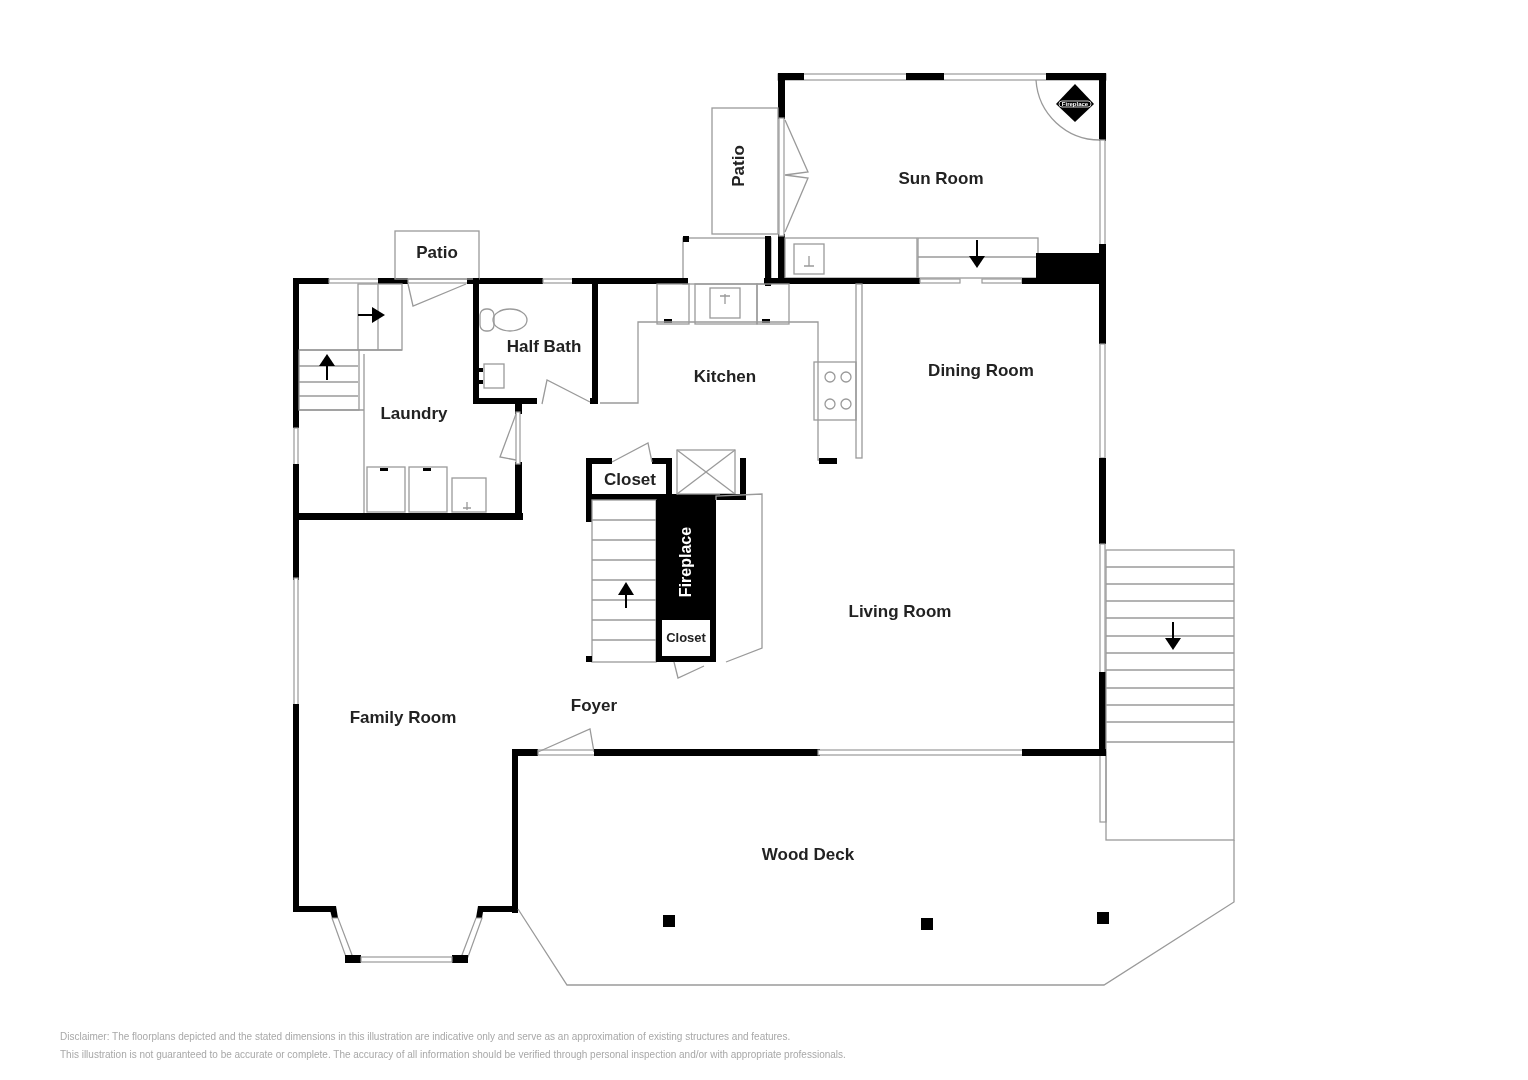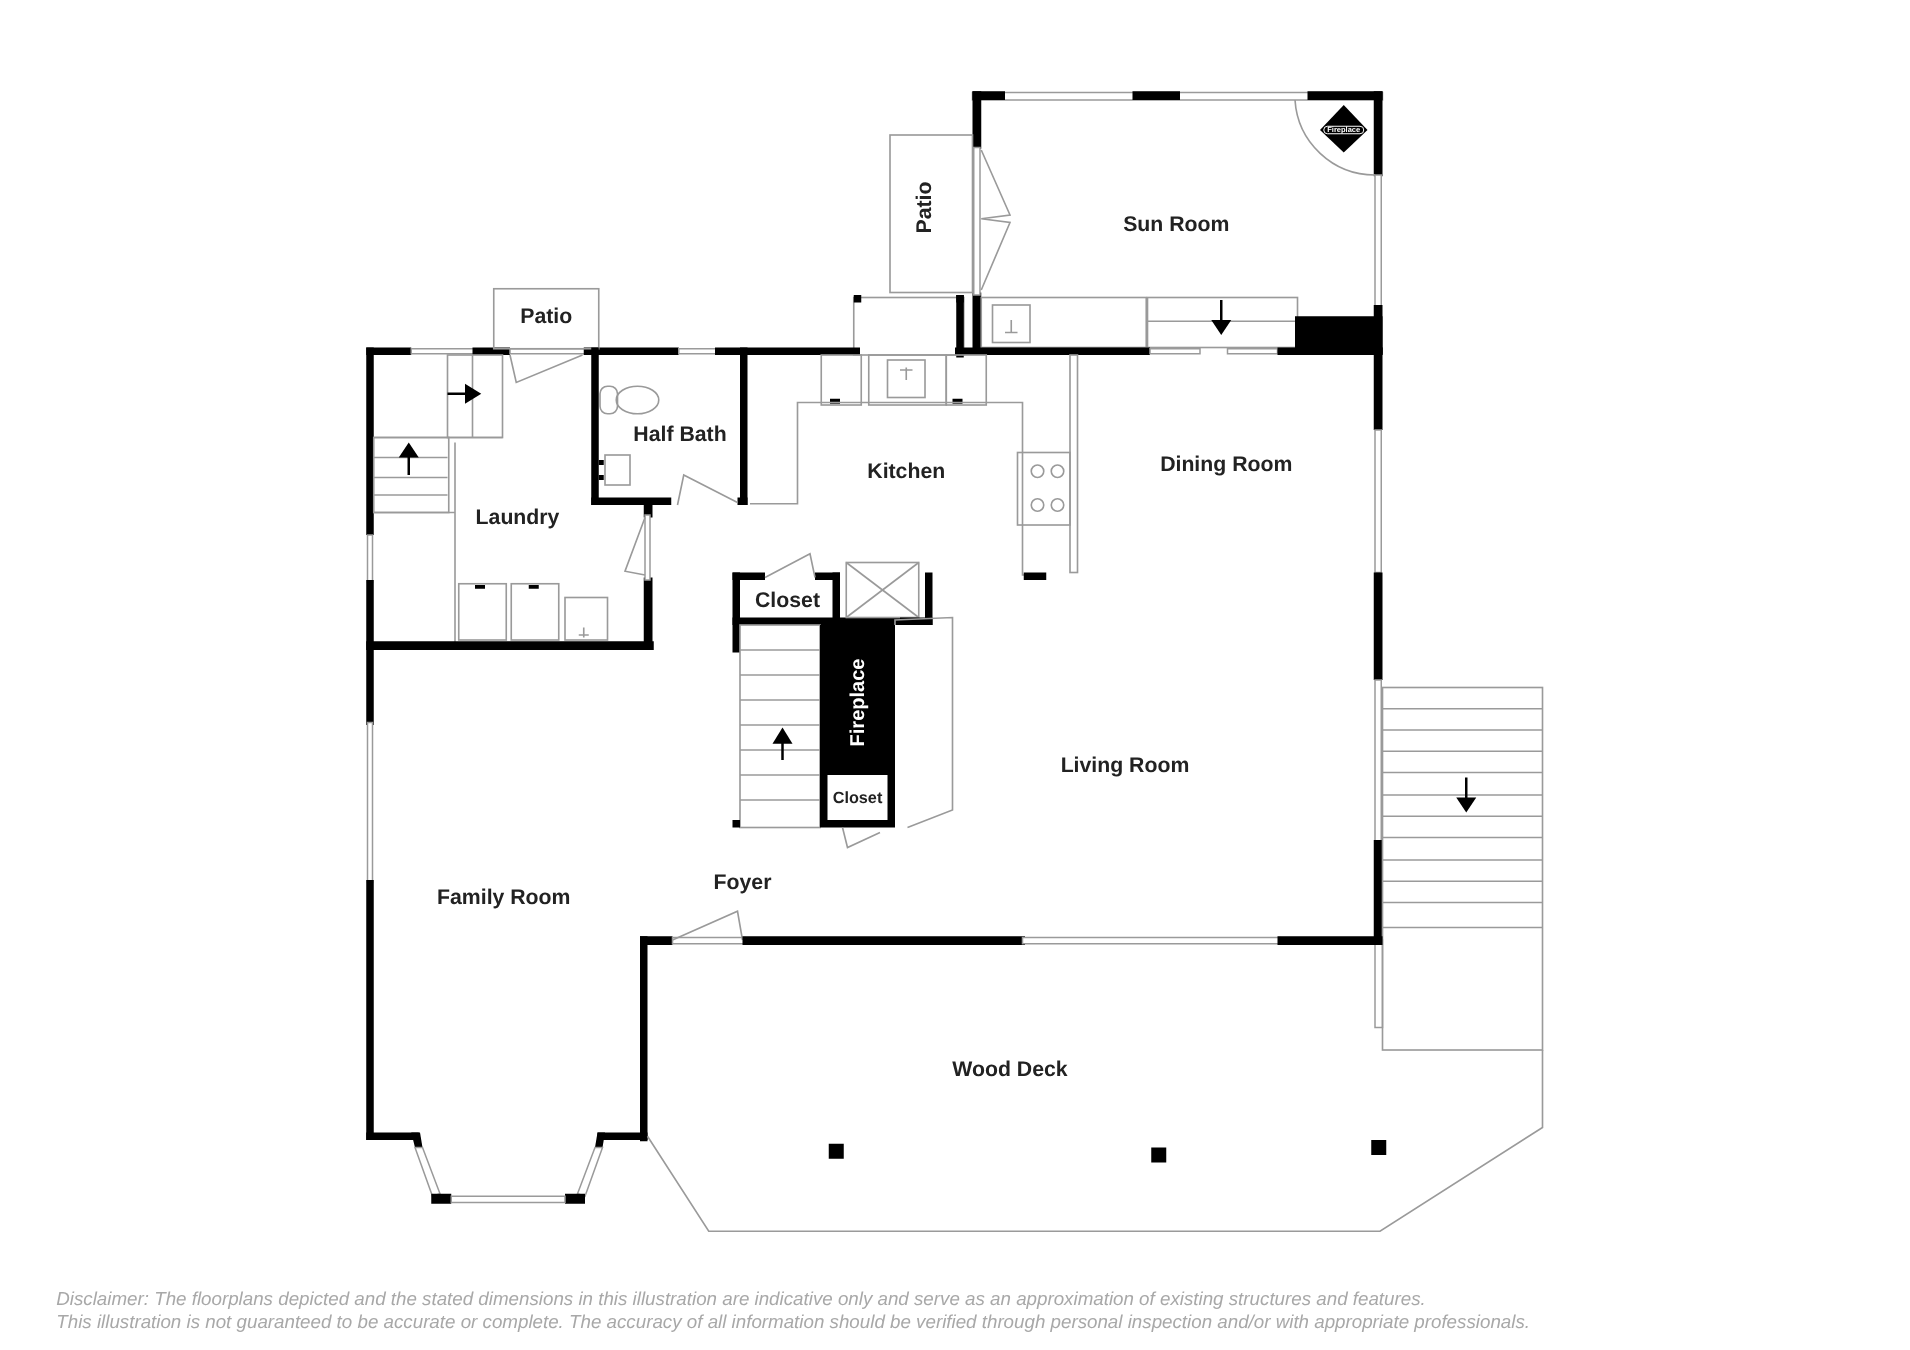--- a/index.html
+++ b/index.html
@@ -5,21 +5,21 @@
   html, body { margin: 0; padding: 0; background: #ffffff; }
   body { width: 1528px; height: 1080px; position: relative; overflow: hidden; font-family: "Liberation Sans", sans-serif; }
   #plan { position: absolute; left: 0; top: 0; width: 1528px; height: 1080px; }
   .wall { fill: #000; }
   .thin { fill: none; stroke: #9a9a9a; stroke-width: 1.3; }
   .win { fill: #fff; stroke: #9a9a9a; stroke-width: 1.2; }
   .label { font-family: "Liberation Sans", sans-serif; font-weight: bold; font-size: 17px; fill: #222; text-anchor: middle; dominant-baseline: middle; }
   .label-sm { font-family: "Liberation Sans", sans-serif; font-weight: bold; font-size: 13px; fill: #222; text-anchor: middle; dominant-baseline: middle; }
   .label-white { font-family: "Liberation Sans", sans-serif; font-weight: bold; font-size: 16px; fill: #fff; text-anchor: middle; dominant-baseline: middle; }
   .label-tiny-white { font-family: "Liberation Sans", sans-serif; font-weight: bold; font-size: 6px; fill: #fff; text-anchor: middle; dominant-baseline: middle; }
-  .disclaimer { position: absolute; left: 45px; font-size: 15px; color: #a8a8a8; white-space: nowrap; font-family: "Liberation Sans", sans-serif; font-style: italic; }
+  .disclaimer { position: absolute; left: 60px; font-size: 10px; color: #a8a8a8; white-space: nowrap; font-family: "Liberation Sans", sans-serif; }
 </style>
 </head>
 <body>
 
 <svg id="plan" viewBox="0 0 1528 1080" xmlns="http://www.w3.org/2000/svg">
 
   <g>
 
     <rect class="win" x="778" y="74" width="328" height="6"></rect>
 

